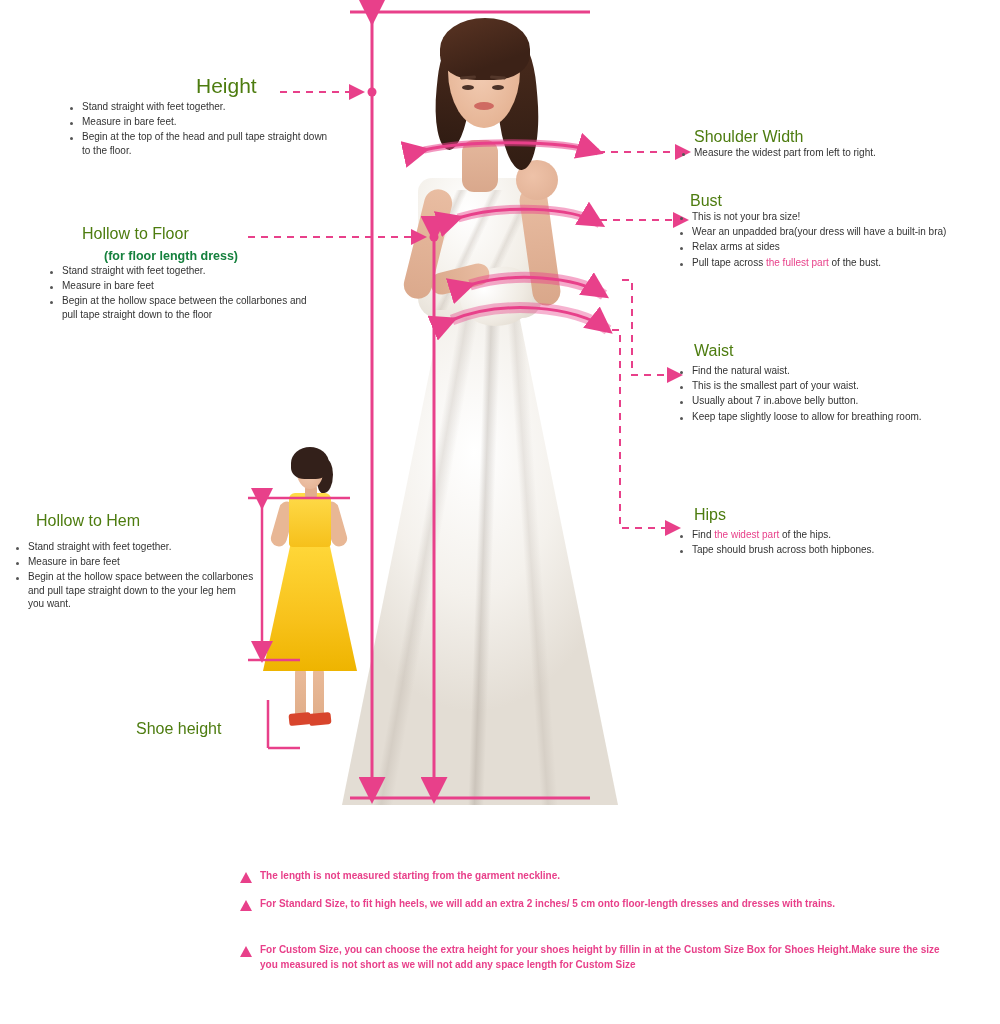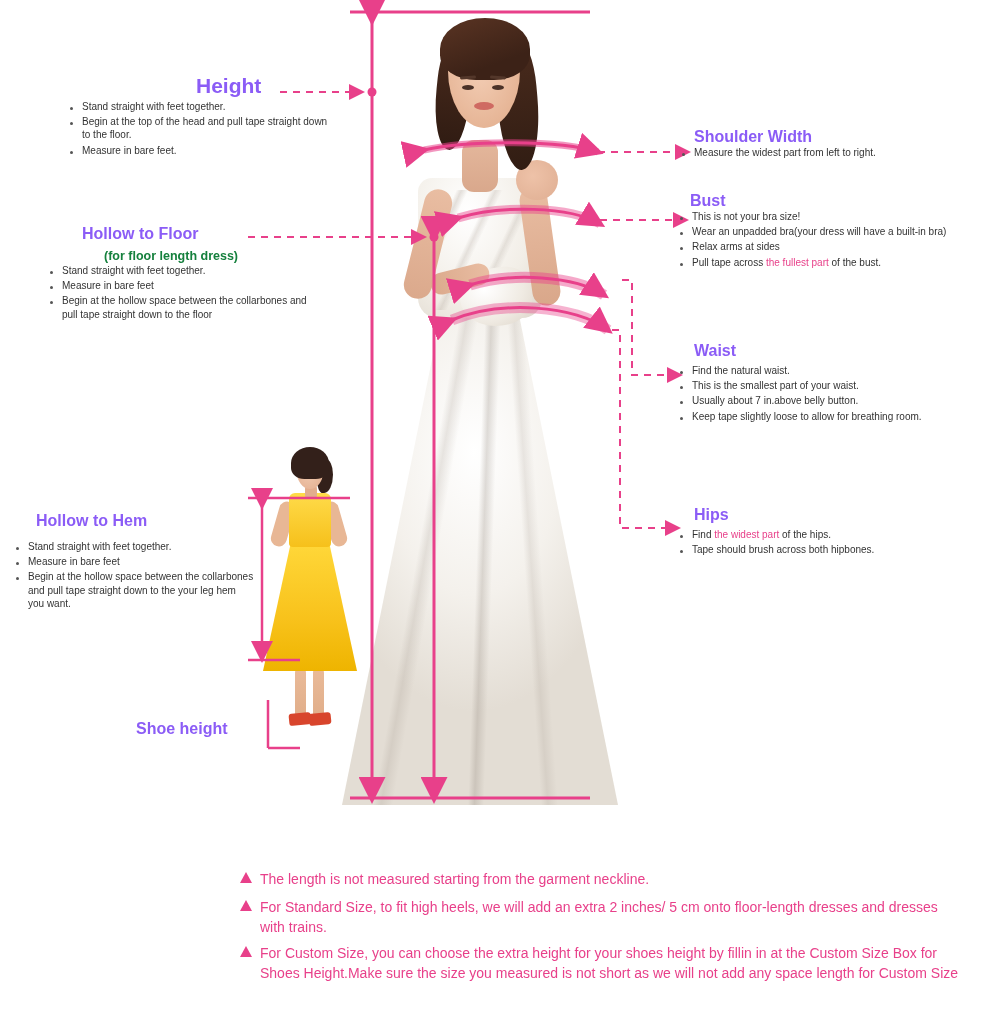--- a/index.html
+++ b/index.html
@@ -12,22 +12,22 @@
     width: 1000px;
     height: 1024px;
     background: #ffffff;
     font-family: "Liberation Sans", sans-serif;
     overflow: hidden;
   }
 
   
   .blk { position: absolute; }
   .hdr {
-    color: #8b5cf6;
-    font-weight: bold;
+    color: #4d7c0f;
+    font-weight: normal;
     white-space: nowrap;
   }
   .hdr-lg { font-size: 21px; }
   .hdr-md { font-size: 16px; }
   .sub {
     color: #15803d;
     font-size: 12.5px;
     font-weight: bold;
     white-space: nowrap;
   }
@@ -236,22 +236,23 @@
     background: #d8452c; border-radius: 3px; transform: rotate(-6deg);
   }
 
   
   #overlay { position: absolute; left: 0; top: 0; }
 
   
   .note {
     position: absolute;
     color: #e8408a;
-    font-size: 14px;
+    font-size: 10px;
     line-height: 1.45;
+    font-weight: bold;
   }
   .tri {
     position: absolute;
     width: 0; height: 0;
     border-left: 6px solid transparent;
     border-right: 6px solid transparent;
     border-bottom: 11px solid #e8408a;
   }
 </style>
 </head>
@@ -351,22 +352,22 @@
       <line x1="268" y1="700" x2="268" y2="748" stroke="#e8408a" stroke-width="2.5"></line>
       <line x1="268" y1="748" x2="300" y2="748" stroke="#e8408a" stroke-width="2.5"></line>
     </g>
   </svg>
 
   <div class="blk" style="left:196px; top:74px;">
     <span class="hdr hdr-lg">Height</span>
   </div>
   <ul class="bul" style="position:absolute; left:68px; top:100px; width:262px;">
     <li>Stand straight with feet together.</li>
+    <li>Measure in bare feet.</li>
     <li>Begin at the top of the head and pull tape straight down to the floor.</li>
-    <li>Measure in bare feet.</li>
   </ul>
 
   <div class="blk" style="left:82px; top:225px;">
     <span class="hdr hdr-md">Hollow to Floor</span>
   </div>
   <div class="blk" style="left:104px; top:246px;">
     <span class="sub">(for floor length dress)</span>
   </div>
   <ul class="bul" style="position:absolute; left:48px; top:264px; width:268px;">
     <li>Stand straight with feet together.</li>

